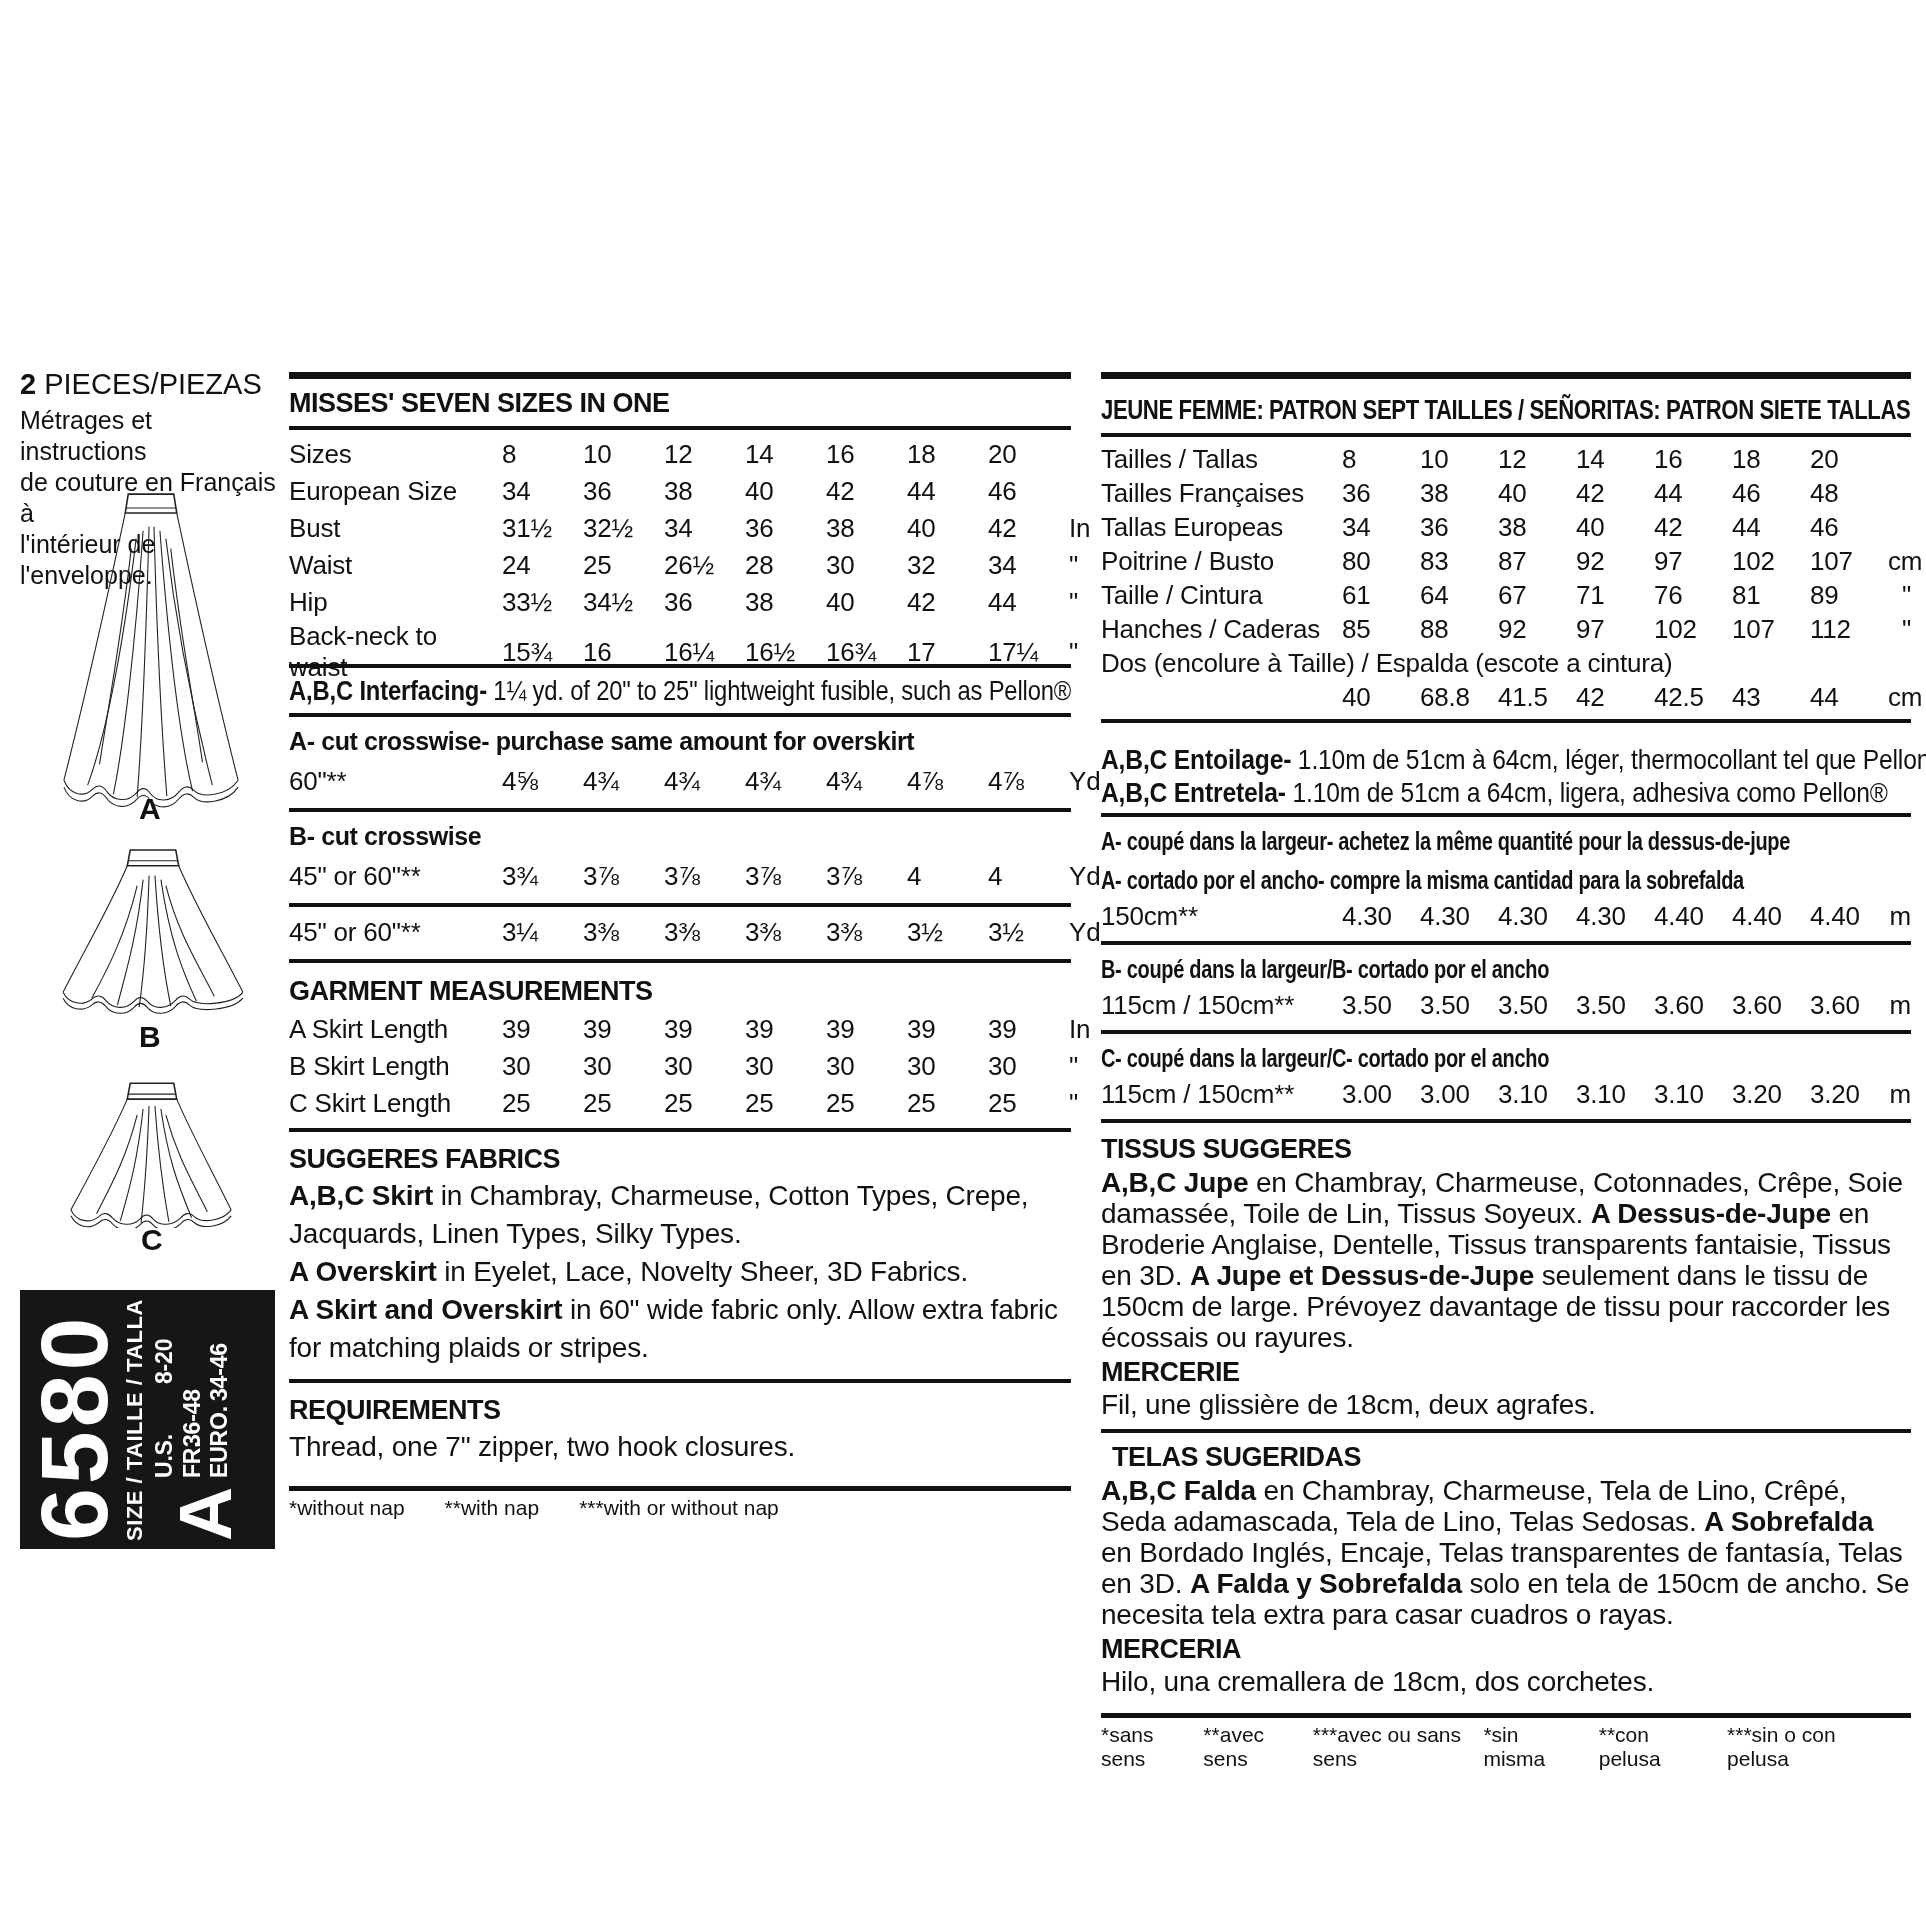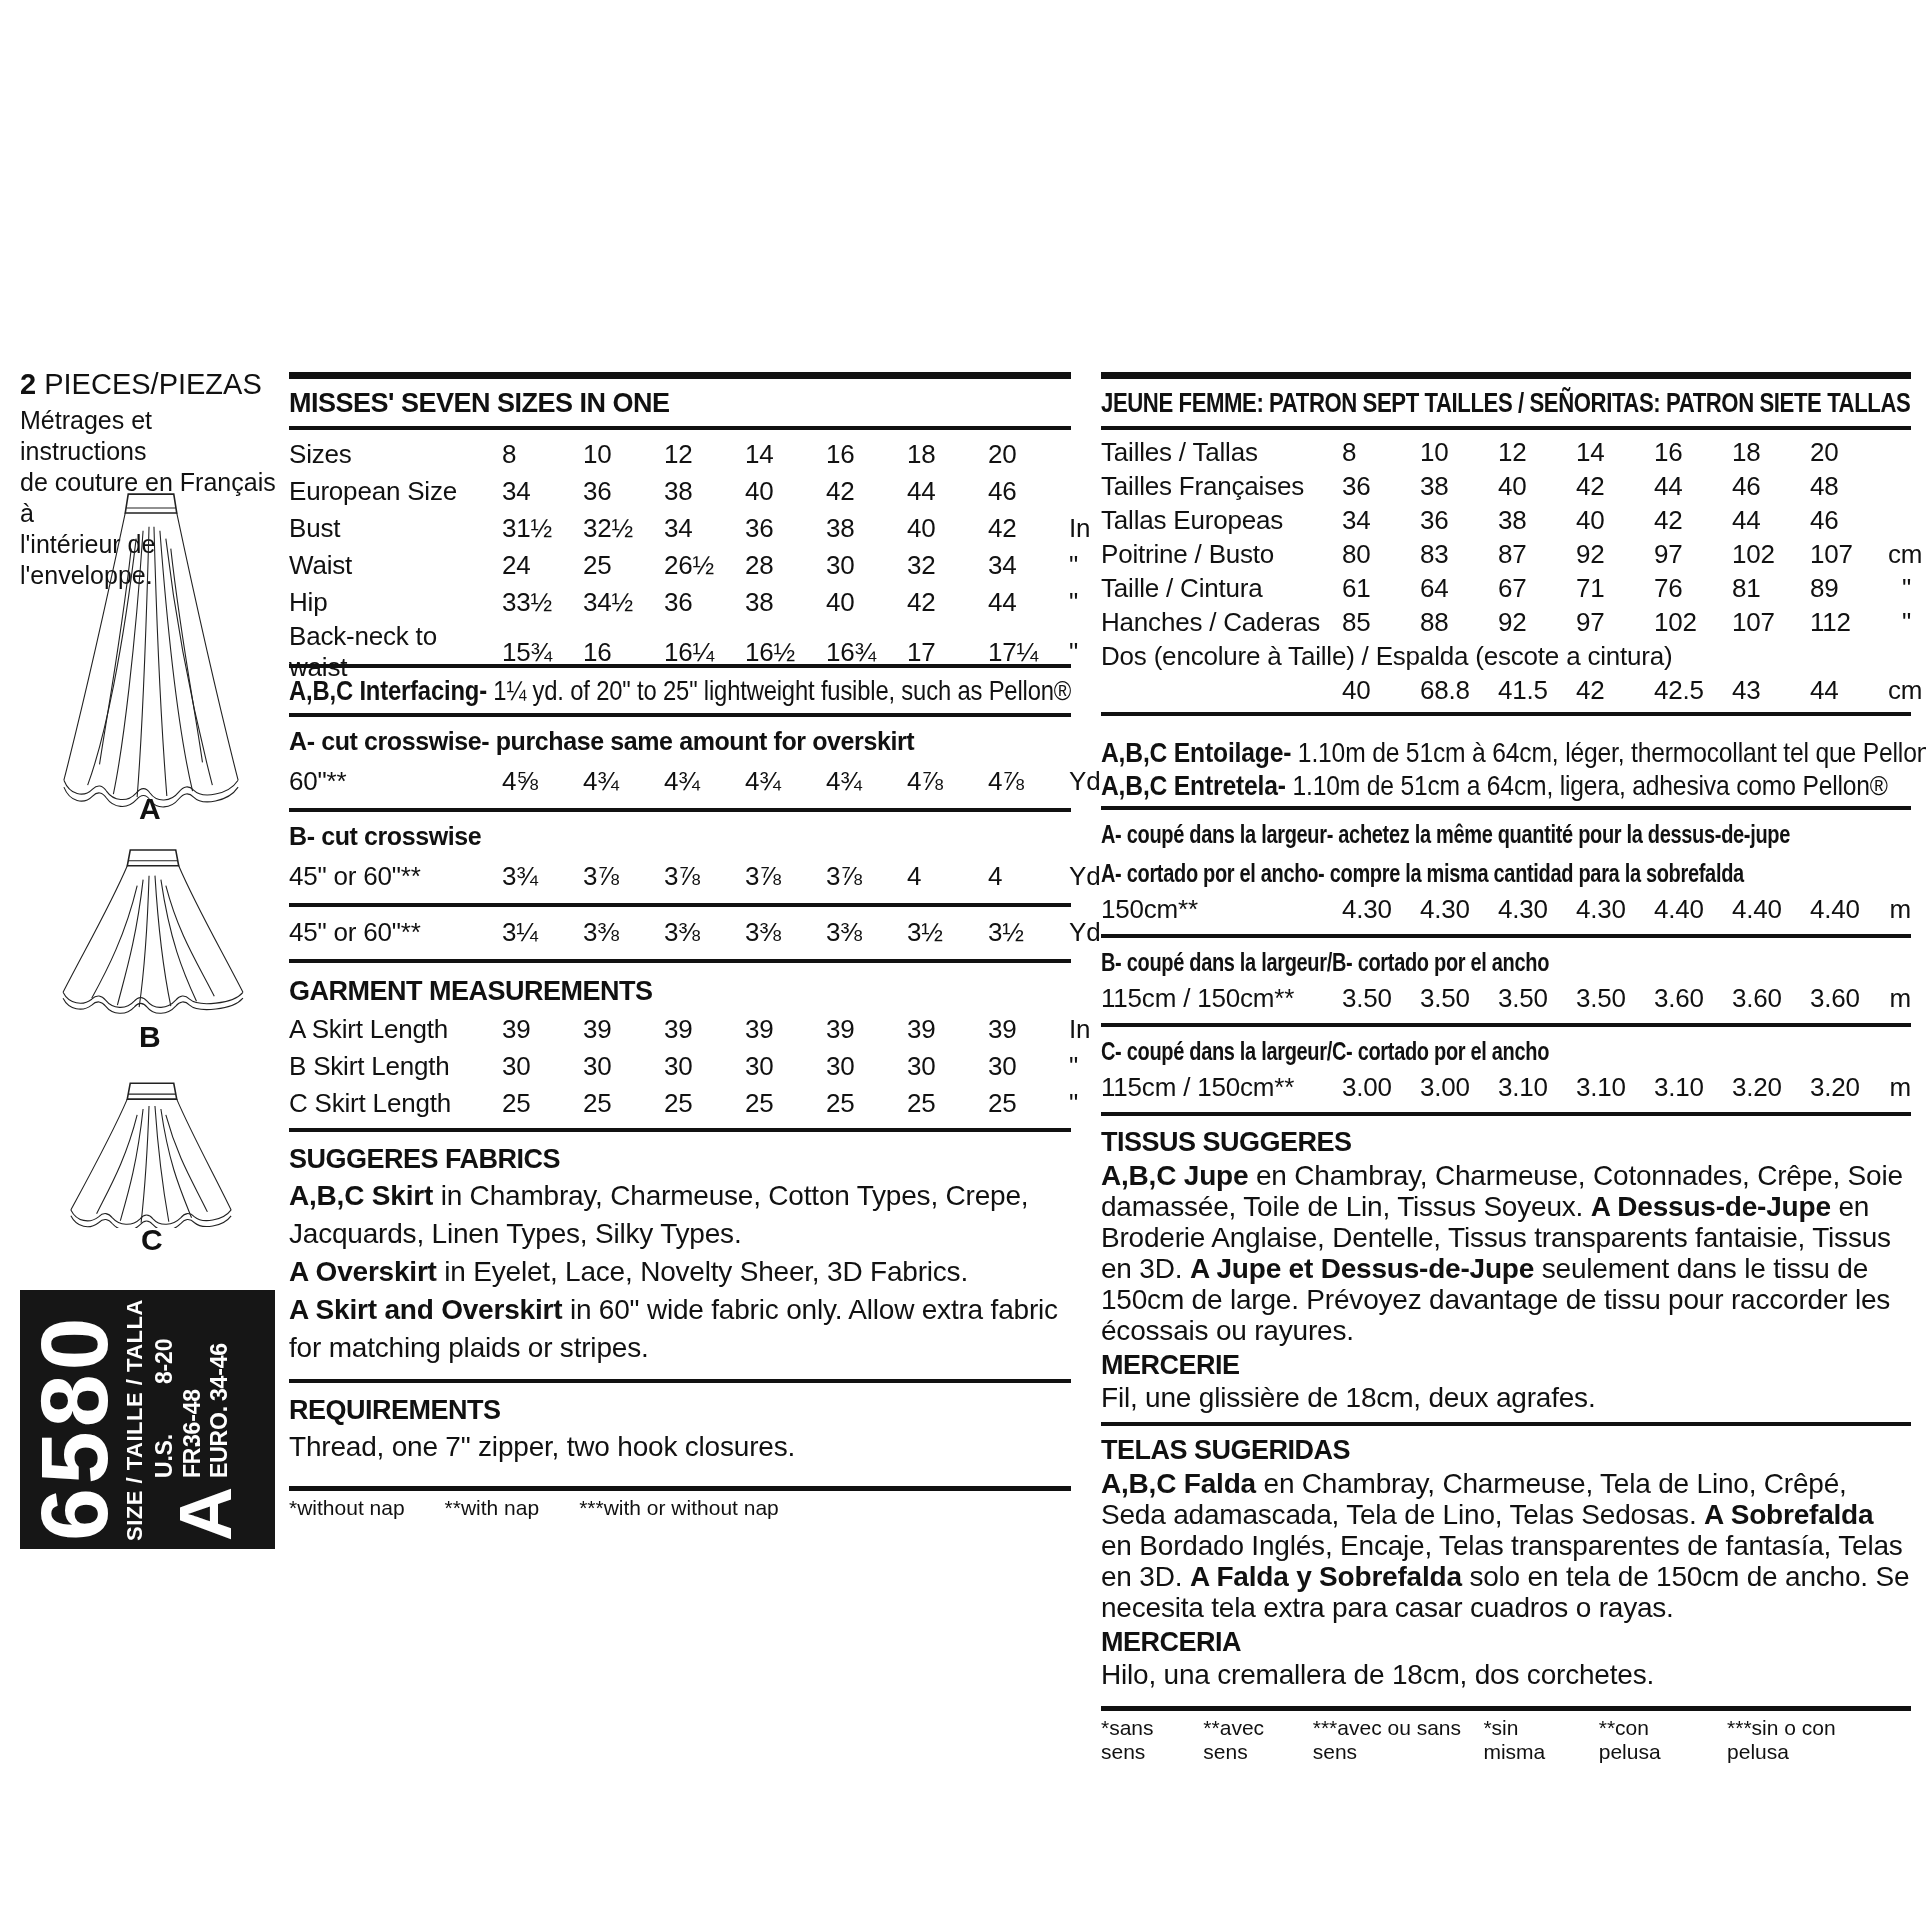--- a/index.html
+++ b/index.html
@@ -309,21 +309,21 @@
     <div class="rule" style="margin-top:20px;height:5px"></div>
     <div class="footnotes" style="margin-top:5px">
         <span class="fn">*without nap</span>
         <span class="fn">**with nap</span>
         <span class="fn">***with or without nap</span>
       </div>
   </div>
 
   <div class="col col-intl">
     <div class="rule-thick"></div>
-    <div class="h1" style="margin:9px 0 7px"><span class="sq" style="--sx:.82">JEUNE FEMME: PATRON SEPT TAILLES / SEÑORITAS: PATRON SIETE TALLAS</span></div>
+    <div class="h1" style="margin:16px 0 7px"><span class="sq" style="--sx:.82">JEUNE FEMME: PATRON SEPT TAILLES / SEÑORITAS: PATRON SIETE TALLAS</span></div>
     <div class="rule"></div>
     <div style="margin-top:5px">
         <div class="trow grid-intl">
           <div class="t-label">Tailles / Tallas</div>
           <div class="tval">8</div>
           <div class="tval">10</div>
           <div class="tval">12</div>
           <div class="tval">14</div>
           <div class="tval">16</div>
           <div class="tval">18</div>
@@ -442,21 +442,21 @@
           <div class="tval">3.20</div>
           <div class="tunit">m</div>
         </div>
         <div class="rule"></div>
       </div>
     <div class="h1" style="margin:11px 0 2px">TISSUS SUGGERES</div>
     <div class="para"><b>A,B,C Jupe</b><span> en Chambray, Charmeuse, Cotonnades, Crêpe, Soie damassée, Toile de Lin, Tissus Soyeux. </span><b>A Dessus-de-Jupe</b><span> en Broderie Anglaise, Dentelle, Tissus transparents fantaisie, Tissus en 3D. </span><b>A Jupe et Dessus-de-Jupe</b><span> seulement dans le tissu de 150cm de large. Prévoyez davantage de tissu pour raccorder les écossais ou rayures.</span></div>
     <div class="h1" style="margin:4px 0 1px">MERCERIE</div>
     <div class="para">Fil, une glissière de 18cm, deux agrafes.</div>
     <div class="rule" style="margin-top:9px"></div>
-    <div class="h1" style="margin:9px 0 2px">TELAS SUGERIDAS</div>
+    <div class="h1" style="margin:9px 11px 2px">TELAS SUGERIDAS</div>
     <div class="para"><b>A,B,C Falda</b><span> en Chambray, Charmeuse, Tela de Lino, Crêpé, Seda adamascada, Tela de Lino, Telas Sedosas. </span><b>A Sobrefalda</b><span> en Bordado Inglés, Encaje, Telas transparentes de fantasía, Telas en 3D. </span><b>A Falda y Sobrefalda</b><span> solo en tela de 150cm de ancho. Se necesita tela extra para casar cuadros o rayas.</span></div>
     <div class="h1" style="margin:4px 0 1px">MERCERIA</div>
     <div class="para">Hilo, una cremallera de 18cm, dos corchetes.</div>
     <div class="rule" style="margin-top:16px;height:5px"></div>
     <div class="footnotes-intl" style="margin-top:5px">
       <div class="fn-group">
           <span class="fn">*sans sens</span>
           <span class="fn">**avec sens</span>
           <span class="fn">***avec ou sans sens</span>
         </div>

